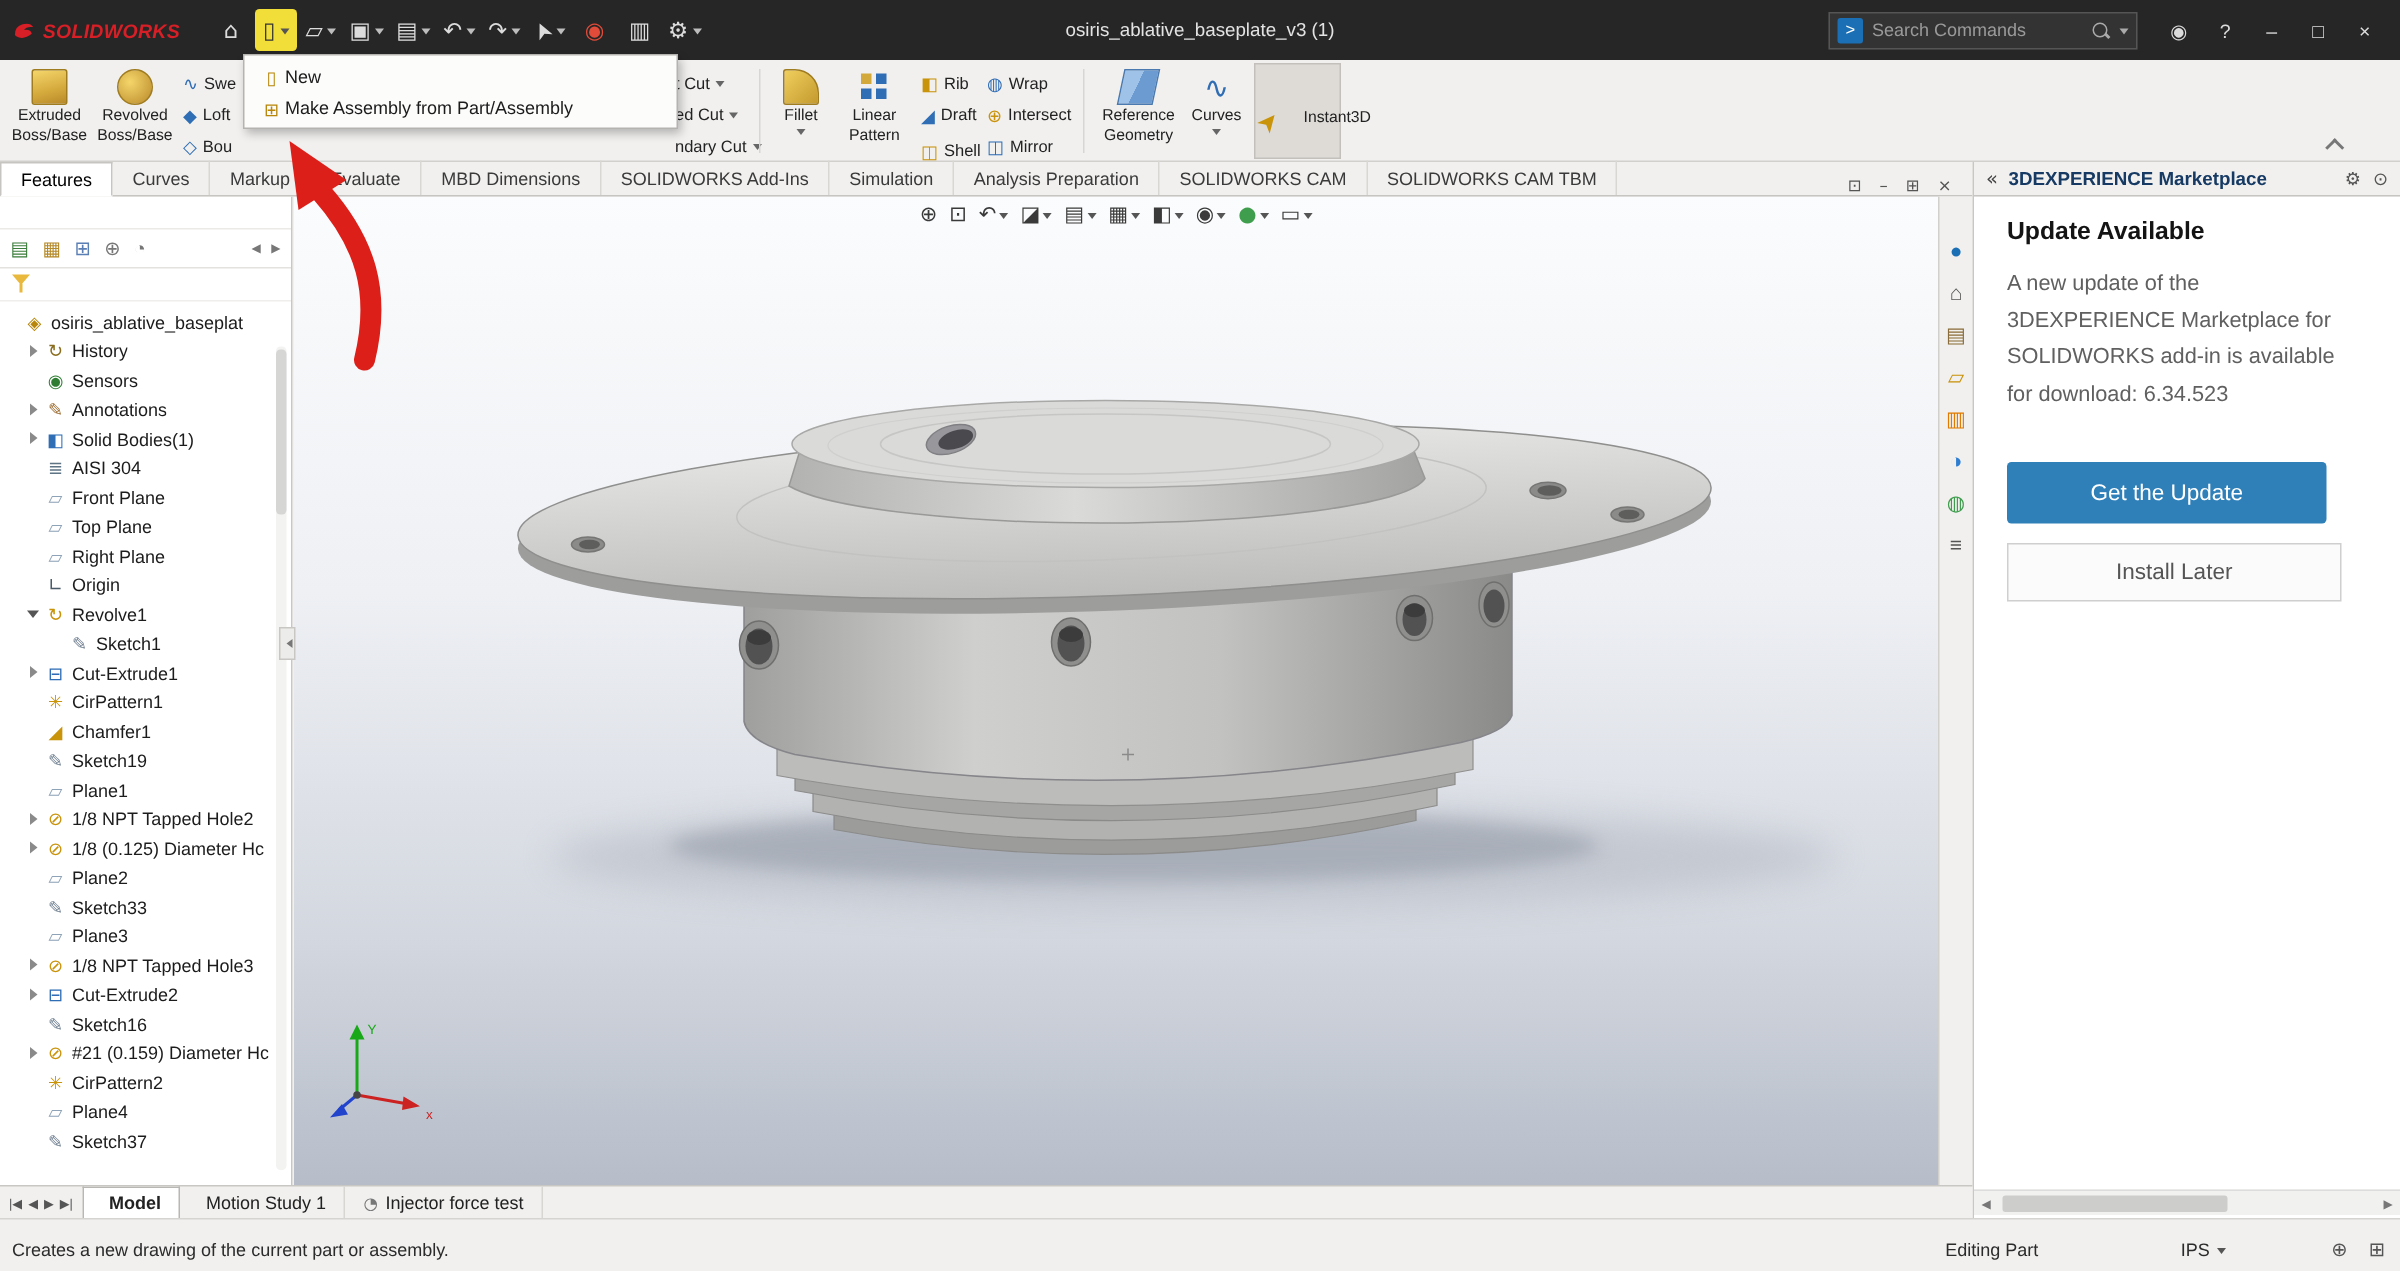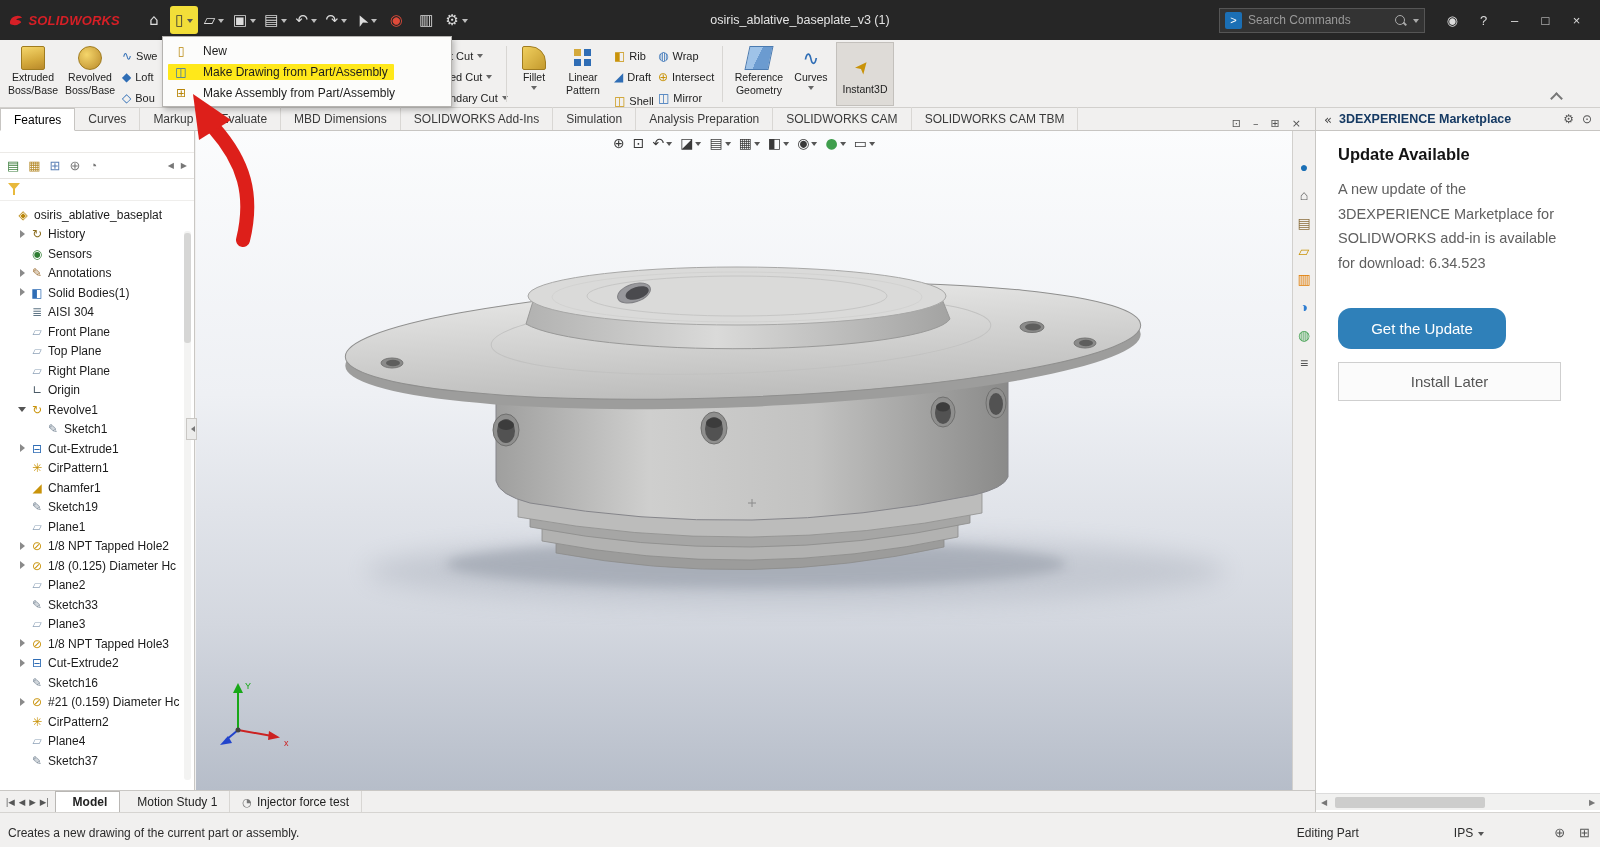--- a/index.html
+++ b/index.html
@@ -32,21 +32,21 @@
 
   
   #ribbon{position:absolute;top:40px;left:0;width:1600px;height:68px;background:#f1f0ef;border-bottom:1px solid #d2d0cd;z-index:2}
   .rb-large{position:absolute;top:3px;height:62px;display:flex;flex-direction:column;align-items:center;padding-top:3px;gap:2px;font-size:10.5px;color:#222;text-align:center;line-height:11px}
   .ric{width:24px;height:24px;position:relative;flex:none}
   .dcaret{border:3px solid transparent;border-top:4px solid #666;margin-top:1px}
   .rb-small{position:absolute;height:19px;display:flex;align-items:center;gap:4px;font-size:11px;color:#222;white-space:nowrap}
   .rb-small .sic{font-family:"DejaVu Sans",sans-serif;font-size:12px;line-height:1}
   .rb-small.caret::after{content:"";border:3px solid transparent;border-top:4px solid #666;transform:translateY(2px)}
   .vsep{position:absolute;top:6px;height:56px;width:1px;background:#d8d6d3}
-  .instant{position:absolute;left:836px;top:2px;width:58px;height:64px;background:#dedbd7;border:1px solid #c3c0bc;display:flex;flex-direction:column;align-items:center;padding-top:8px;gap:8px;font-size:10.5px;color:#222}
+  .instant{position:absolute;left:836px;top:2px;width:58px;height:64px;background:#dedbd7;border:1px solid #c3c0bc;display:flex;flex-direction:row;align-items:center;padding-top:8px;gap:8px;font-size:10.5px;color:#222}
   .rb-collapse{position:absolute;left:1552px;top:54px;width:9px;height:9px;border-top:2px solid #777;border-left:2px solid #777;transform:rotate(45deg)}
 
   
   [data-icon="extruded-boss-icon"]{background:linear-gradient(165deg,#f5d66b 0%,#d4a93c 60%,#b9892a 100%);border:1px solid #a07c20;border-radius:2px}
   [data-icon="revolved-boss-icon"]{background:radial-gradient(circle at 35% 35%,#f5d66b,#b9892a);border:1px solid #a07c20;border-radius:50%}
   [data-icon="fillet-icon"]{background:linear-gradient(135deg,#f0cf5e,#c49a2e);border:1px solid #a07c20;border-radius:2px 16px 2px 2px}
   [data-icon="linear-pattern-icon"]::before{content:"";position:absolute;left:3px;top:3px;width:7px;height:7px;background:#d4a93c;box-shadow:10px 0 0 #2f6db5,0 10px 0 #2f6db5,10px 10px 0 #2f6db5}
   [data-icon="reference-geometry-icon"]{background:linear-gradient(105deg,#9fc3e8 45%,#6b9bd0 45%);transform:skewX(-12deg);border:1px solid #4a7ab0}
   [data-icon="curves-icon"]::before{content:"∿";font-family:"DejaVu Sans",sans-serif;font-size:20px;color:#2f6db5;line-height:24px;display:block}
   [data-icon="instant3d-icon"]::before{content:"➤";font-family:"DejaVu Sans",sans-serif;font-size:17px;color:#c9930a;display:block;transform:rotate(-50deg);line-height:24px}
@@ -127,21 +127,21 @@
 
   
   #taskpane{position:absolute;left:1315px;top:108px;right:0;bottom:35px;background:#fff;border-left:1px solid #c9c7c4;z-index:2}
   .tp-head{height:23px;background:#f1f0ef;border-bottom:1px solid #c7c5c2;display:flex;align-items:center;padding:0 8px;gap:7px}
   .tp-collapse{font-family:"DejaVu Sans",sans-serif;font-size:13px;color:#444}
   .tp-title{font-size:12.5px;font-weight:bold;color:#163a63;flex:1;white-space:nowrap}
   .tp-hicon{font-family:"DejaVu Sans",sans-serif;font-size:12px;color:#555}
   .tp-body{padding:14px 22px 0 22px}
   .tp-heading{font-size:16.5px;font-weight:bold;color:#141414}
   .tp-text{margin-top:13px;width:228px;font-size:14.5px;line-height:24.5px;color:#606060}
-  .btn-primary{margin-top:33px;width:168px;height:41px;background:#2f80b9;color:#fff;font-size:15px;border-radius:13px;display:flex;align-items:center;justify-content:center;cursor:default}
+  .btn-primary{margin-top:33px;width:213px;height:41px;background:#2f80b9;color:#fff;font-size:15px;border-radius:3px;display:flex;align-items:center;justify-content:center;cursor:default}
   .btn-secondary{margin-top:13px;width:223px;height:39px;background:#fbfbfb;border:1px solid #cfcfcf;color:#555;font-size:15px;display:flex;align-items:center;justify-content:center;cursor:default}
   .chk-row{margin-top:20px;display:flex;gap:12px}
   .chk{width:18px;height:18px;background:#ececec;border:1px solid #bdbdbd;flex:none;margin-top:3px}
   .chk-label{font-size:14.5px;color:#606060;line-height:24px;width:180px}
   .tp-hscroll{position:absolute;bottom:2px;left:0;right:0;height:17px;background:#f1f1f0;border-top:1px solid #dcdcdc;display:flex;align-items:center;padding:0 2px;gap:3px}
   .hs-arrow{font-family:"DejaVu Sans",sans-serif;font-size:8px;color:#777;width:12px;text-align:center}
   .hs-track{flex:1;height:11px;position:relative}
   .hs-thumb{position:absolute;left:2px;top:0;width:150px;height:11px;background:#cdcdcc;border-radius:2px}
 
   
@@ -155,21 +155,21 @@
   #statusbar{position:absolute;left:0;bottom:0;width:1600px;height:35px;background:#f1f0ef;border-top:1px solid #d6d4d1;display:flex;align-items:flex-end;padding:0 10px 7px 8px;font-size:12px;color:#2b2b2b;z-index:2}
   .sb-msg{flex:1}
   .sb-mode{margin-right:95px}
   .sb-units{display:flex;align-items:center;gap:5px;margin-right:70px}
   .sb-units::after{content:"";border:3px solid transparent;border-top:4px solid #555;transform:translateY(2px)}
   .sb-icons{display:flex;gap:14px;font-family:"DejaVu Sans",sans-serif;font-size:13px;color:#555}
 
   
   #newmenu{position:absolute;left:162px;top:36px;width:290px;background:#fcfcfb;border:1px solid #b5b3b0;box-shadow:2px 3px 6px rgba(0,0,0,.25);padding:3px 2px;z-index:40}
   .menu-row{height:21px;display:flex;align-items:center;padding:0 3px}
-  .menu-row .wrap{display:inline-flex;align-items:center;gap:15px;padding:1px 6px;border-radius:1px}
+  .menu-row .wrap{display:inline-flex;align-items:flex-end;gap:2px;padding:1px 6px;border-radius:1px}
   .menu-row.hl .wrap{background:#ffe81a}
   .mi-ico{font-size:12px;line-height:1;width:14px;text-align:center}
   .mi-label{font-size:12px;color:#1c1c1c;white-space:nowrap}
 
   
   #overlay{position:absolute;left:0;top:0;width:1600px;height:847px;pointer-events:none;z-index:50}
 </style>
 </head>
 <body>
 
@@ -875,26 +875,20 @@
   <div id="newmenu">
     <div>
 
         <div class="menu-row">
           <span class="wrap">
             <span class="mi-ico glf" data-icon="new-doc-icon"></span>
             <span class="mi-label">New</span>
           </span>
         </div>
 
-        <div class="menu-row hl">
-          <span class="wrap">
-            <span class="mi-ico glf" data-icon="make-drawing-icon"></span>
-            <span class="mi-label">Make Drawing from Part/Assembly</span>
-          </span>
-        </div>
 
         <div class="menu-row">
           <span class="wrap">
             <span class="mi-ico glf" data-icon="make-assembly-icon"></span>
             <span class="mi-label">Make Assembly from Part/Assembly</span>
           </span>
         </div>
       </div>
   </div>
 

